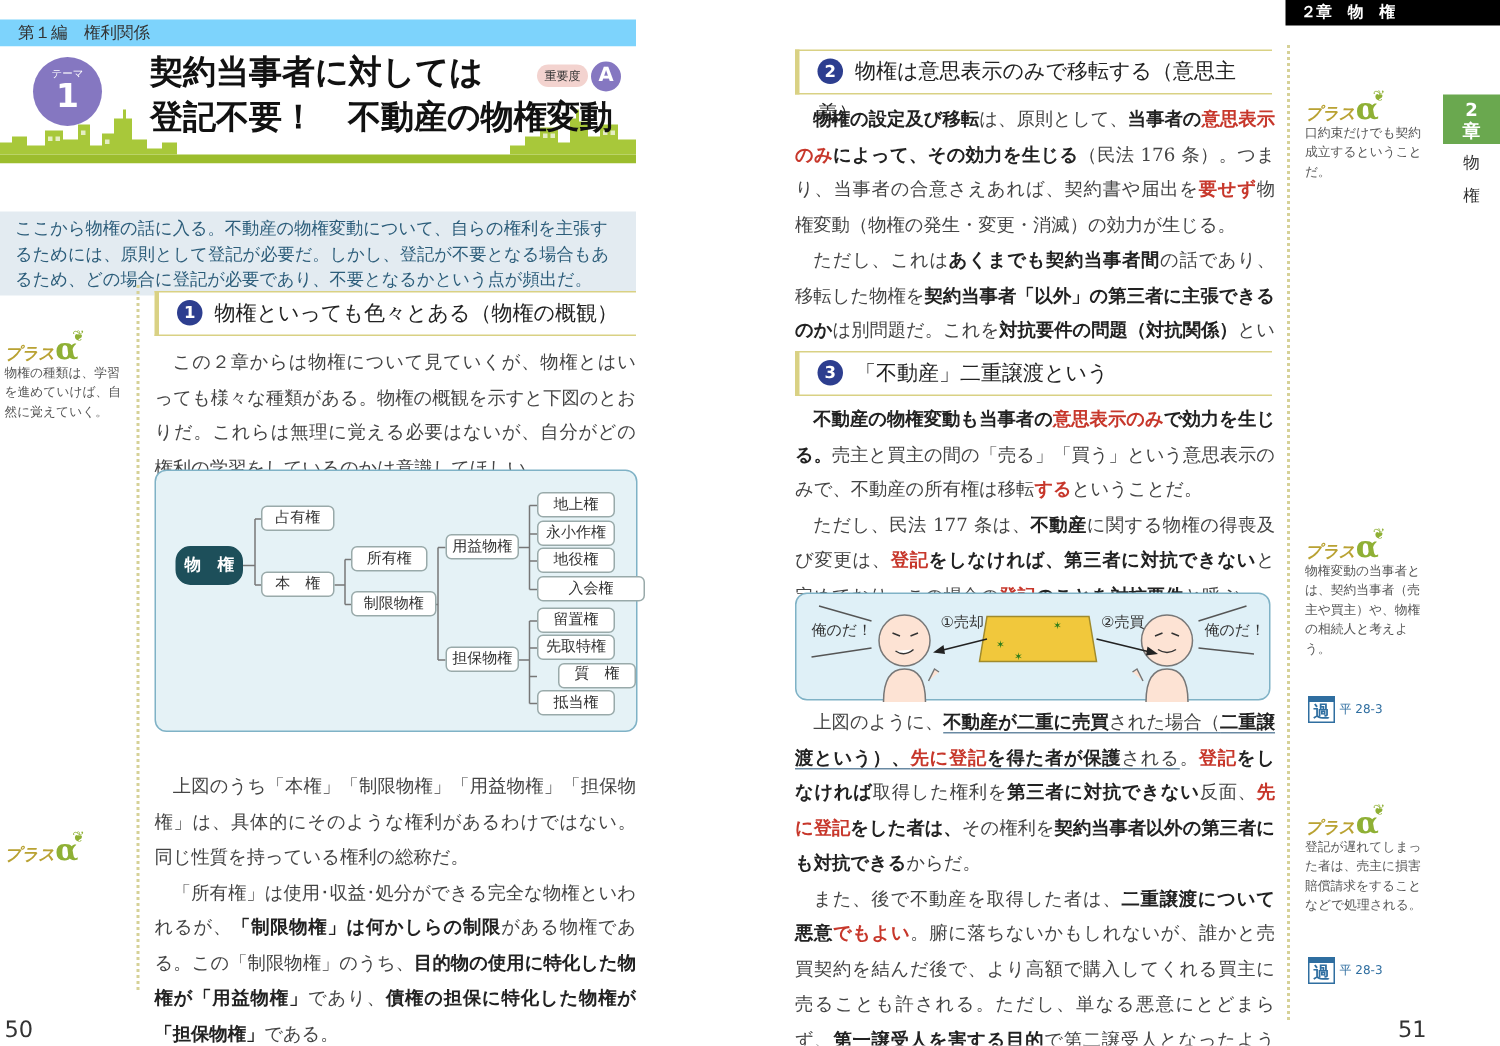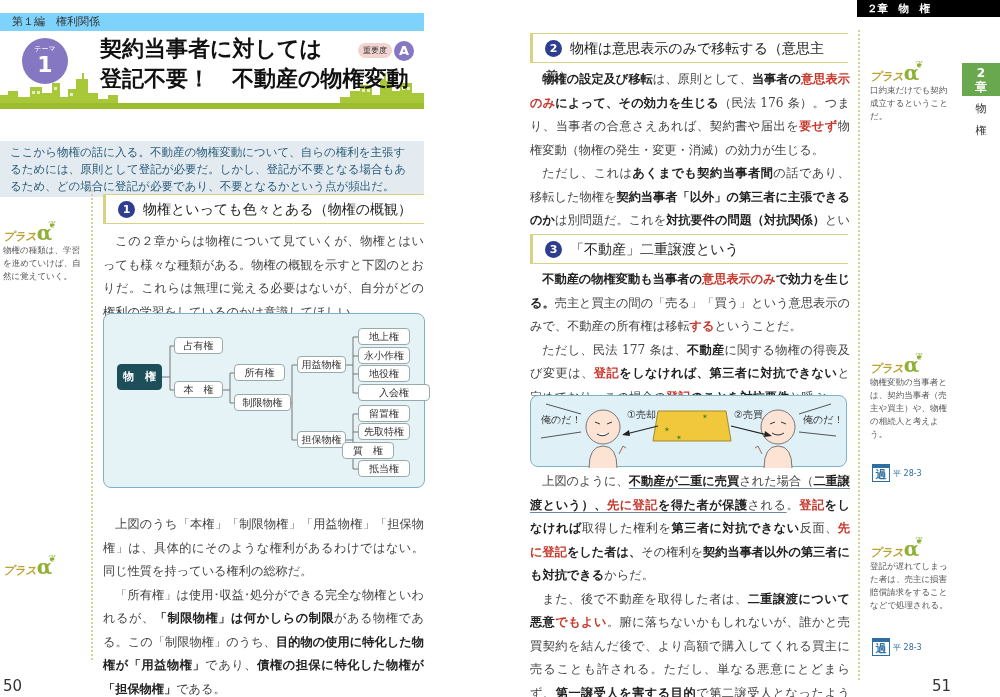--- a/index.html
+++ b/index.html
@@ -53,21 +53,21 @@
   .plus-logo .alpha { font-size: 20px; color: #8fb035; font-style: normal; font-family: "DejaVu Serif", serif; }
   .plus-logo .sprout { color: #8fb035; font-size: 10px; vertical-align: 12px; margin-left: -4px; }
 
   .page-num { position: absolute; font-family: "DejaVu Sans", sans-serif; font-size: 15px; color: #333; }
 
   
   .tree-box { position: absolute; left: 103px; top: 313px; width: 322px; height: 175px; background: #e5f2f6;
     border: 1.5px solid #7fb2c6; border-radius: 8px; }
   .node { position: absolute; height: 17px; background: #fff; border: 1px solid #9aa; border-radius: 4px;
     font-family: "DejaVu Sans", sans-serif; font-size: 10px; color: #333; text-align: center; line-height: 15px; }
-  .node.root { background: #1d4f5a; color: #fff; font-weight: bold; border-color: #1d4f5a; height: 26px; line-height: 24px; font-size: 11px; }
+  .node.root { background: #1d4f5a; color: #fff; font-weight: bold; border-color: #1d4f5a; height: 26px; line-height: 24px; font-size: 11px; border-radius: 10px; }
   .tree-lines { position: absolute; left: 0; top: 0; }
 
   
   .chapter-bar { position: absolute; left: 857px; top: 0; width: 143px; height: 17px; background: #000000;
     font-family: "DejaVu Sans", sans-serif; font-weight: bold; font-size: 10.5px; color: #fff; line-height: 17px; padding-left: 10px; }
   .chapter-tab { position: absolute; left: 962px; top: 63px; width: 38px; height: 33px; background: #6aa84f; color: #fff;
     font-family: "DejaVu Sans", sans-serif; font-weight: bold; text-align: center; font-size: 12px; line-height: 14px; padding-top: 3px; }
   .chapter-vert { position: absolute; left: 962px; top: 98px; width: 38px; text-align: center; font-family: "DejaVu Sans", sans-serif;
     font-size: 11px; color: #333; line-height: 22px; }
 
@@ -142,21 +142,21 @@
     <div class="node" style="left:130px; top:50px; width:51px;">所有権</div>
     <div class="node" style="left:130px; top:80px; width:57px;text-align:center;">制限物権</div>
     <div class="node" style="left:193px; top:42px; width:49px;">用益物権</div>
     <div class="node" style="left:193px; top:117px; width:49px;">担保物権</div>
     <div class="node" style="left:254px; top:14px; width:52px;">地上権</div>
     <div class="node" style="left:254px; top:33px; width:52px;">永小作権</div>
     <div class="node" style="left:254px; top:51px; width:52px;">地役権</div>
     <div class="node" style="left:254px; top:70px; width:72px;">入会権</div>
     <div class="node" style="left:254px; top:91px; width:52px;">留置権</div>
     <div class="node" style="left:254px; top:109px; width:52px;">先取特権</div>
-    <div class="node" style="left:238px; top:128px; width:52px;">質　権</div>
+    <div class="node" style="left:268px; top:128px; width:52px;font-family:Liberation Mono, monospace;">質　権</div>
     <div class="node" style="left:254px; top:146px; width:52px;">抵当権</div>
   </div>
 
   <div class="body-text" style="left:103px; top:513px; width:321px;">
     <p>上図のうち「本権」「制限物権」「用益物権」「担保物権」は、具体的にそのような権利があるわけではない。同じ性質を持っている権利の総称だ。</p>
     <p><span>「所有権」は使用･収益･処分ができる完全な物権といわれるが、</span><span class="b">「制限物権」は何かしらの制限</span><span>がある物権である。この「制限物権」のうち、</span><span class="b">目的物の使用に特化した物権が「用益物権」</span><span>であり、</span><span class="b">債権の担保に特化した物権が「担保物権」</span><span>である。</span></p>
   </div>
 
   <div class="plus-note" style="left:3px; top:218px;">
     <span class="plus-logo"><span>プラス</span><span class="alpha">α</span><span class="sprout">❦</span></span>

